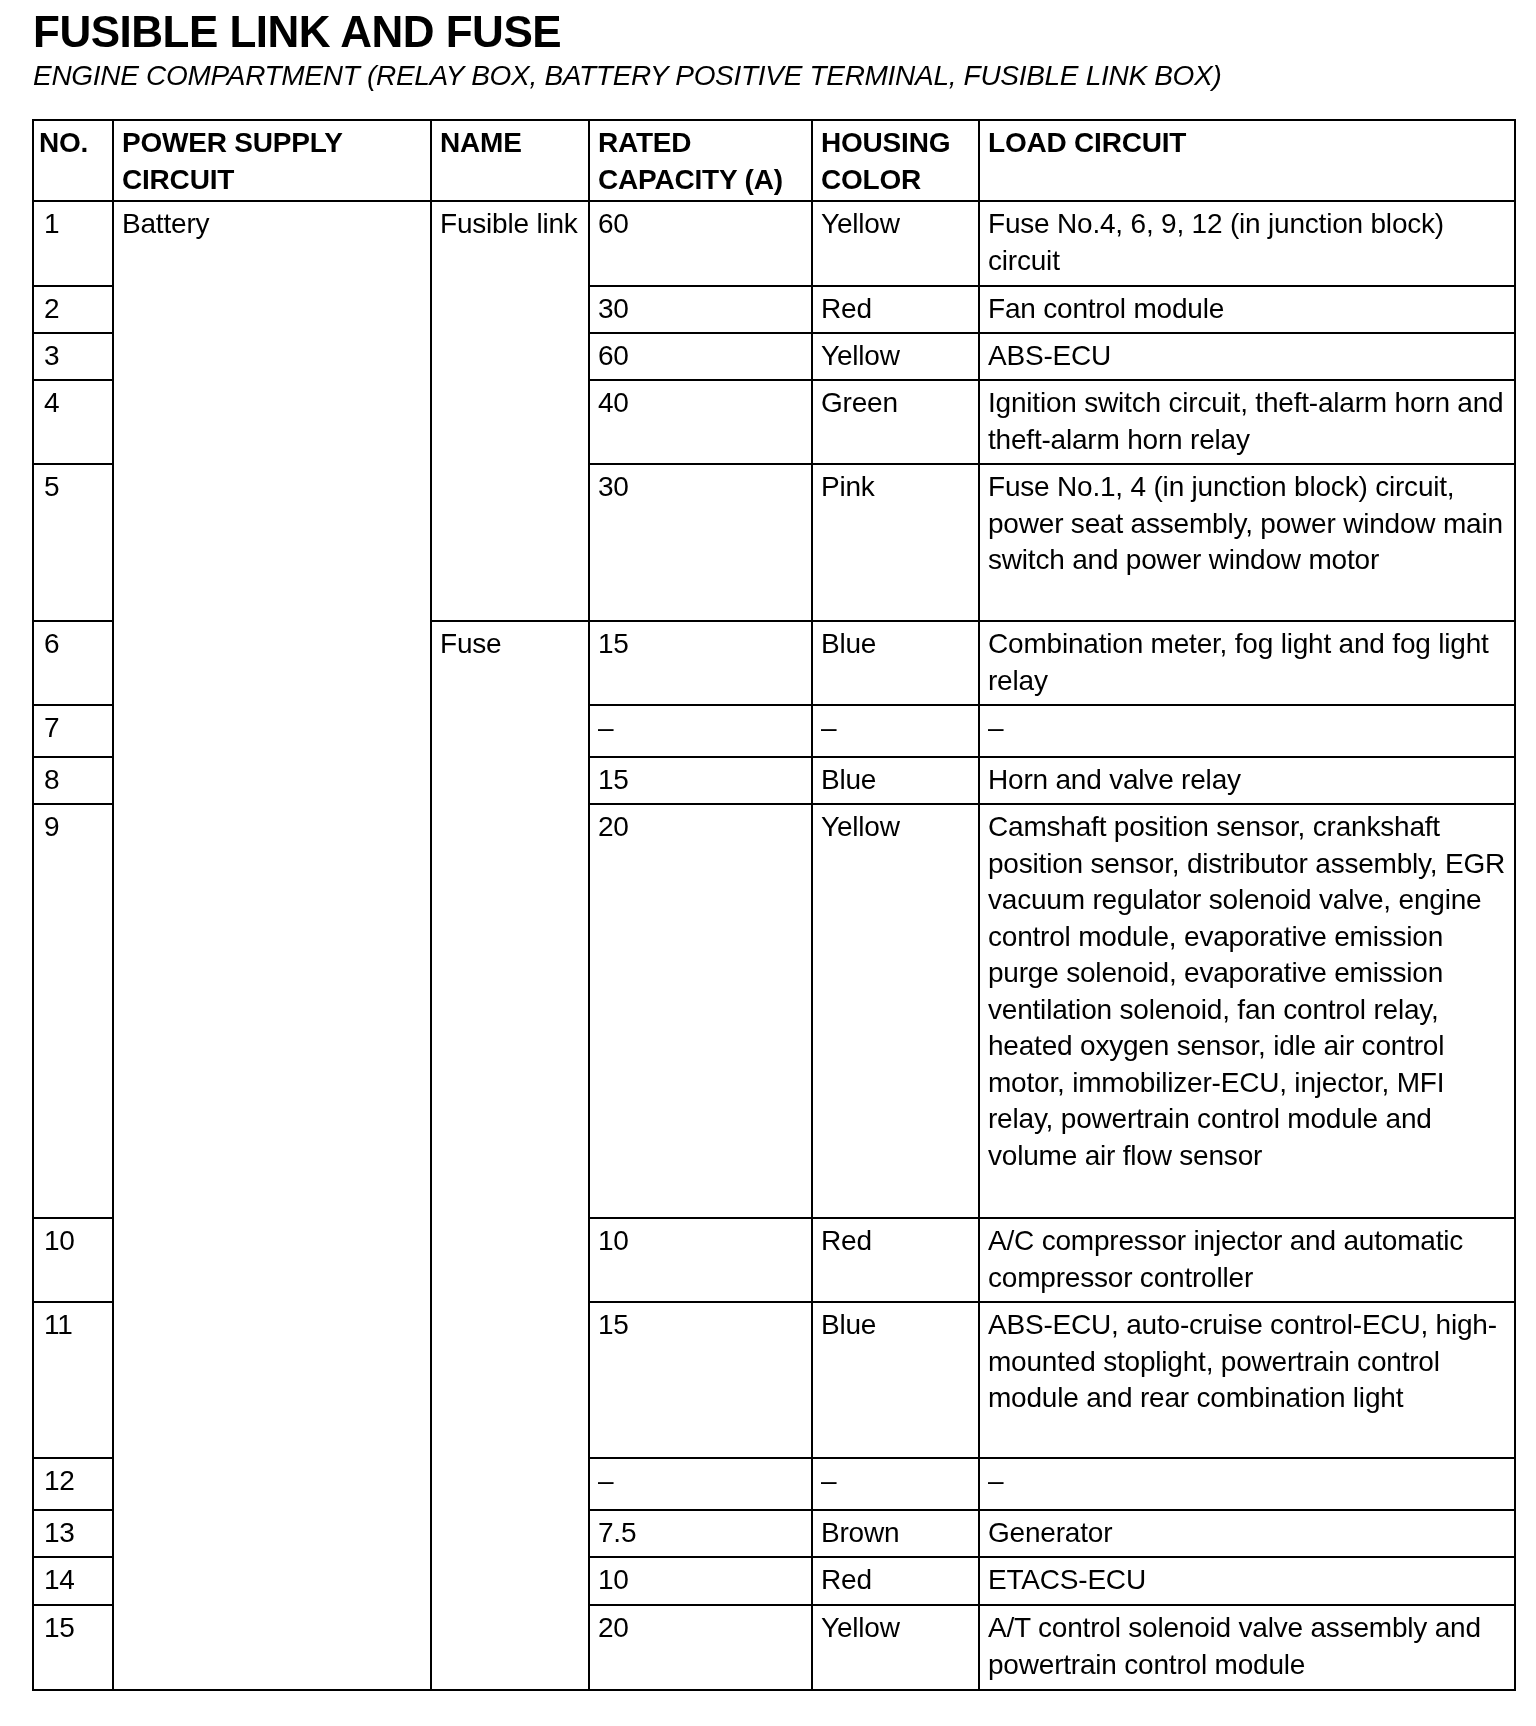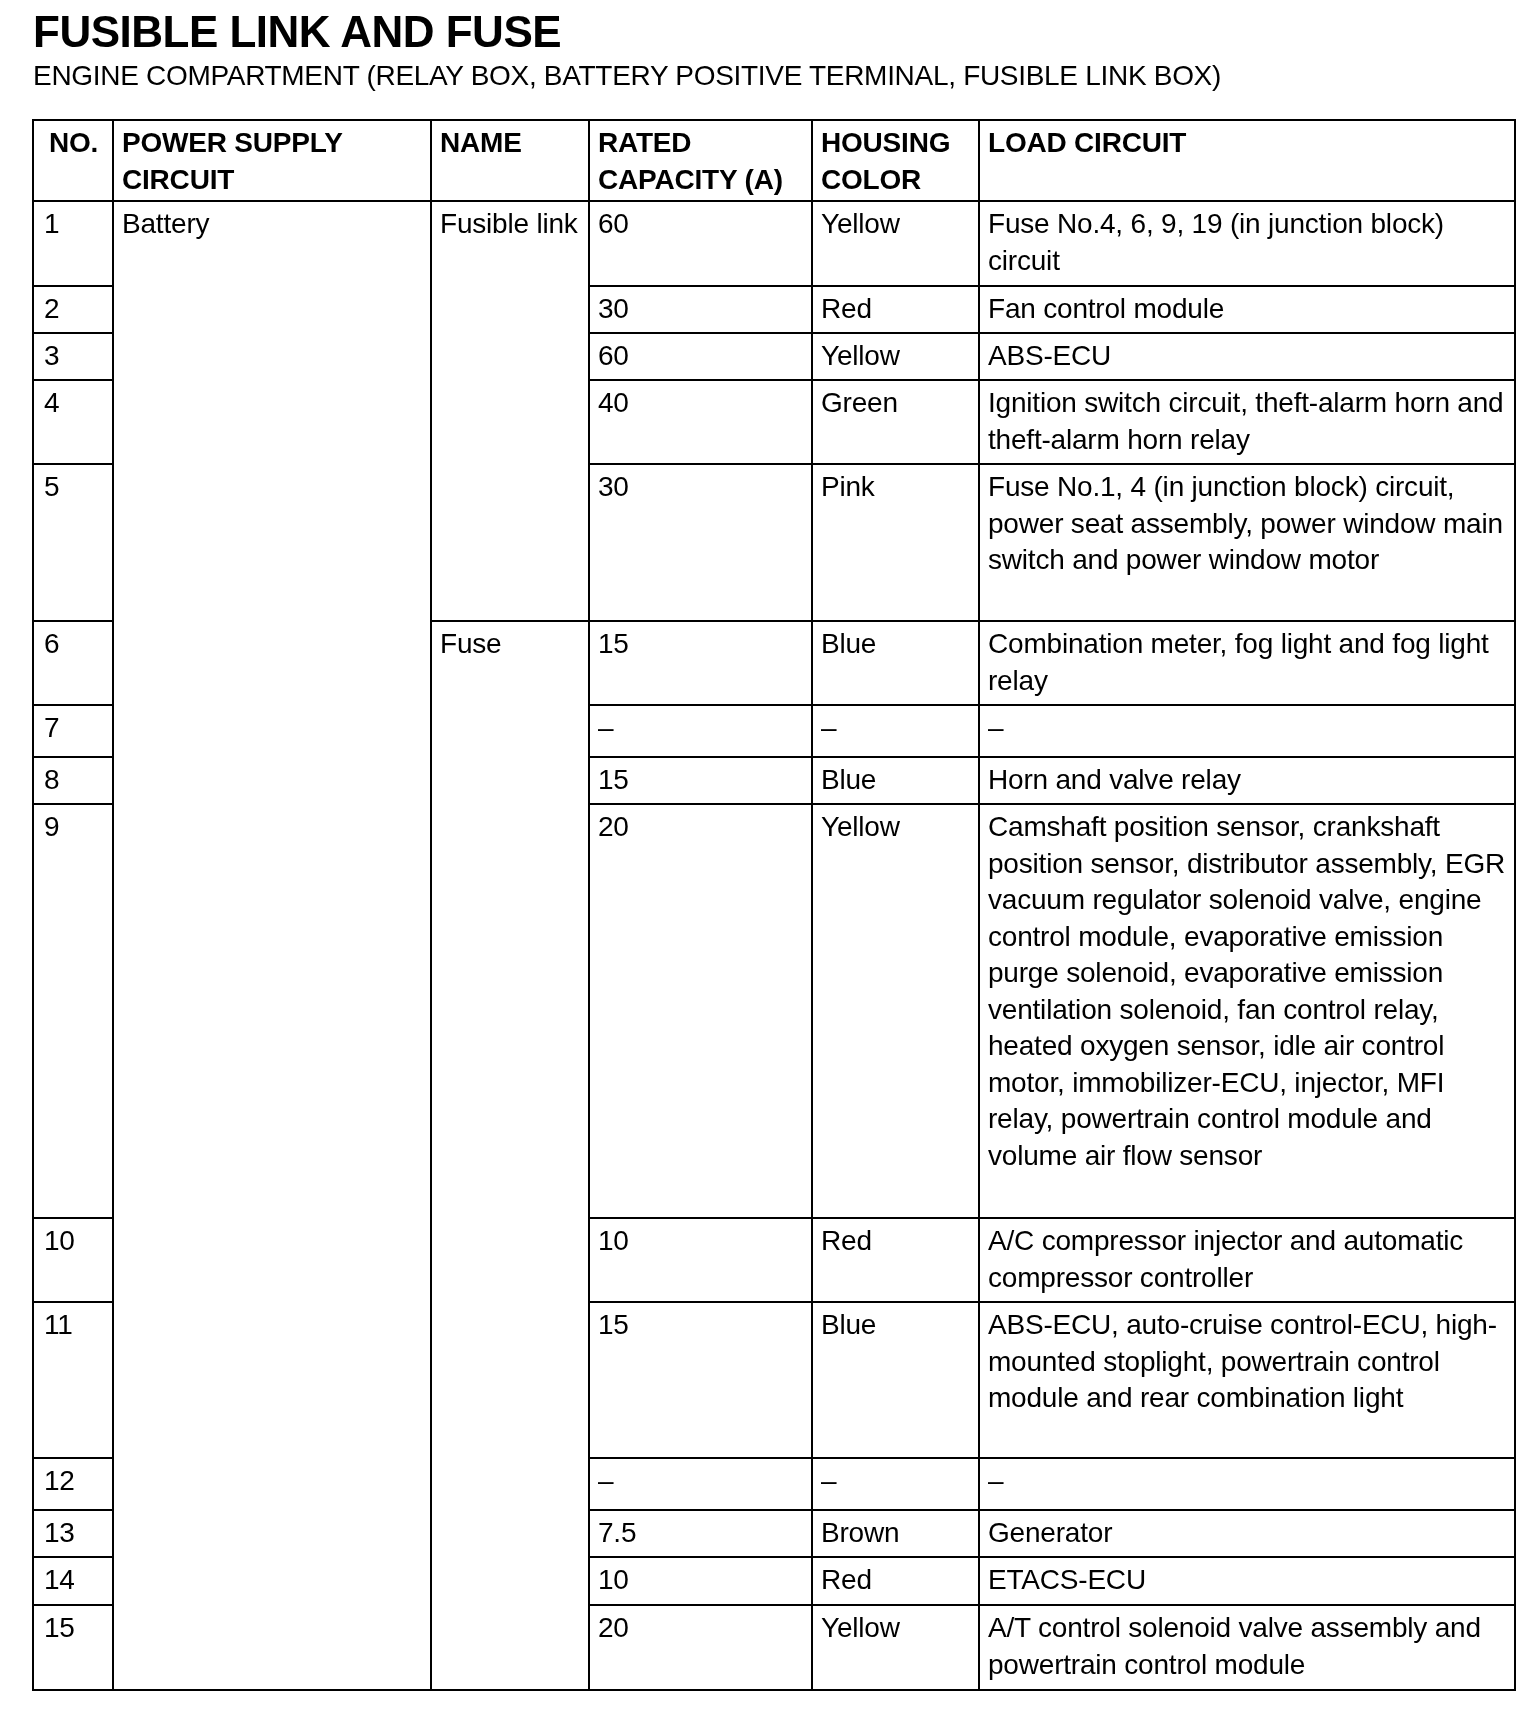--- a/index.html
+++ b/index.html
@@ -1,22 +1,22 @@
 <!DOCTYPE html>
 <html><head>
 <meta charset="utf-8">
 <style>
   html, body { margin:0; padding:0; background:#ffffff; }
   body { width:1536px; height:1726px; position:relative; overflow:hidden; color:#000; font-family:"Liberation Sans", sans-serif; }
   .title { position:absolute; left:33px; top:12px; font-size:44px; font-weight:bold; letter-spacing:-0.5px; line-height:40px; }
-  .subtitle { position:absolute; left:33px; top:58px; font-size:28px; line-height:36px; letter-spacing:-0.3px; }
+  .subtitle { position:absolute; left:33px; top:58px; font-size:28px; line-height:36px; letter-spacing:-0.3px;font-style:italic; }
   table.fuse { position:absolute; left:32px; top:119px; width:1482px; border-collapse:collapse; table-layout:fixed; }
   table.fuse td, table.fuse th { border:2.5px solid #000; vertical-align:top; text-align:left; padding:4px 8px 0 8px; font-size:28px; line-height:36.5px; letter-spacing:-0.2px; }
   table.fuse th { font-weight:bold; height:75px; }
-  table.fuse th.c-no { padding-left:15px; }
+  table.fuse th.c-no { padding-left:5px; }
   table.fuse td.c-no { padding-left:10px; }
   col.w-no { width:80px; }
   col.w-ps { width:318px; }
   col.w-name { width:158px; }
   col.w-rated { width:223px; }
   col.w-color { width:167px; }
   col.w-load { width:536px; }
 </style>
 </head>
 <body>
@@ -43,21 +43,21 @@
       <th>LOAD CIRCUIT</th>
     </tr>
   </thead>
   <tbody id="table-body">
       <tr style="height: 85px;">
         <td class="c-no">1</td>
         <td rowspan="15">Battery</td>
         <td rowspan="5">Fusible link</td>
         <td>60</td>
         <td>Yellow</td>
-        <td>Fuse No.4, 6, 9, 19 (in junction block) circuit</td>
+        <td>Fuse No.4, 6, 9, 12 (in junction block) circuit</td>
       </tr>
       <tr style="height: 47px;">
         <td class="c-no">2</td>
         <td>30</td>
         <td>Red</td>
         <td>Fan control module</td>
       </tr>
       <tr style="height: 47px;">
         <td class="c-no">3</td>
         <td>60</td>

